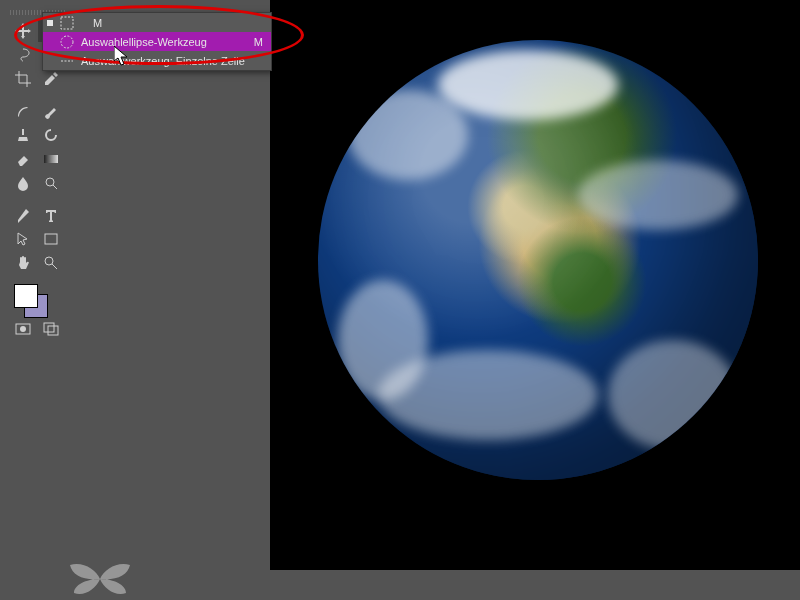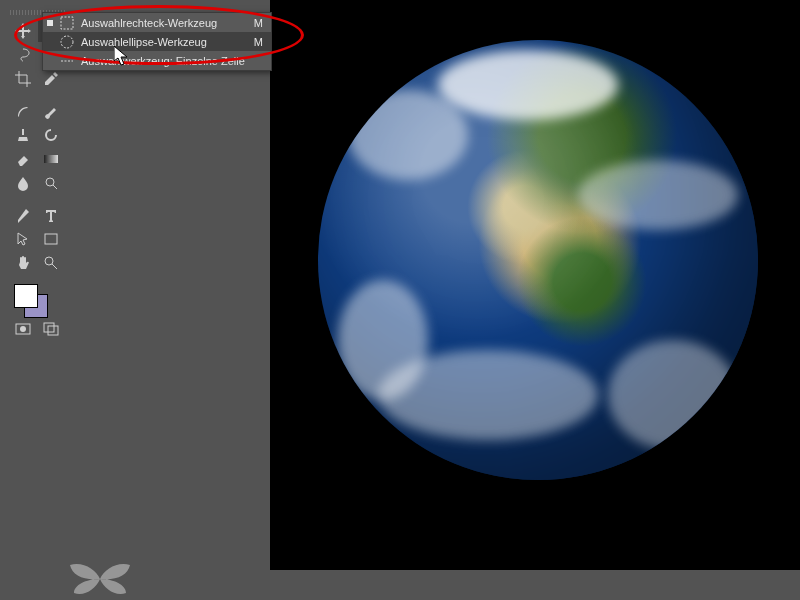--- a/index.html
+++ b/index.html
@@ -75,21 +75,21 @@
     z-index: 50;
   }
   .flyout-row {
     display: flex;
     align-items: center;
     padding: 2px 8px 2px 4px;
     height: 19px;
     cursor: pointer;
     position: relative;
   }
-  .flyout-row.highlight { background: #404040; }
+  .flyout-row.highlight { background: #a21caf; }
   .flyout-row .dot {
     width: 6px; height: 6px; background:#e5e5e5;
     margin-right:6px;
     visibility: hidden;
   }
   .flyout-row.current .dot { visibility: visible; }
   .flyout-row .icon {
     width: 16px; height:16px;
     display:flex;align-items:center;justify-content:center;
     margin-right:6px;
@@ -321,21 +321,20 @@
 
 <div class="flyout">
 
   <div class="flyout-row current">
     <span class="dot"></span>
     <span class="icon">
       <svg viewBox="0 0 14 14">
           <rect x="1" y="1" width="12" height="12" fill="none" stroke="#d8d8d8" stroke-dasharray="2,1.5"></rect>
         </svg>
     </span>
-    <span class="label">Auswahlrechteck-Werkzeug</span>
     <span class="shortcut">M</span>
   </div>
 
   <div class="flyout-row highlight">
     <span class="dot"></span>
     <span class="icon">
       <svg viewBox="0 0 14 14">
           <circle cx="7" cy="7" r="6" fill="none" stroke="#d8d8d8" stroke-dasharray="2,1.5"></circle>
         </svg>
     </span>

